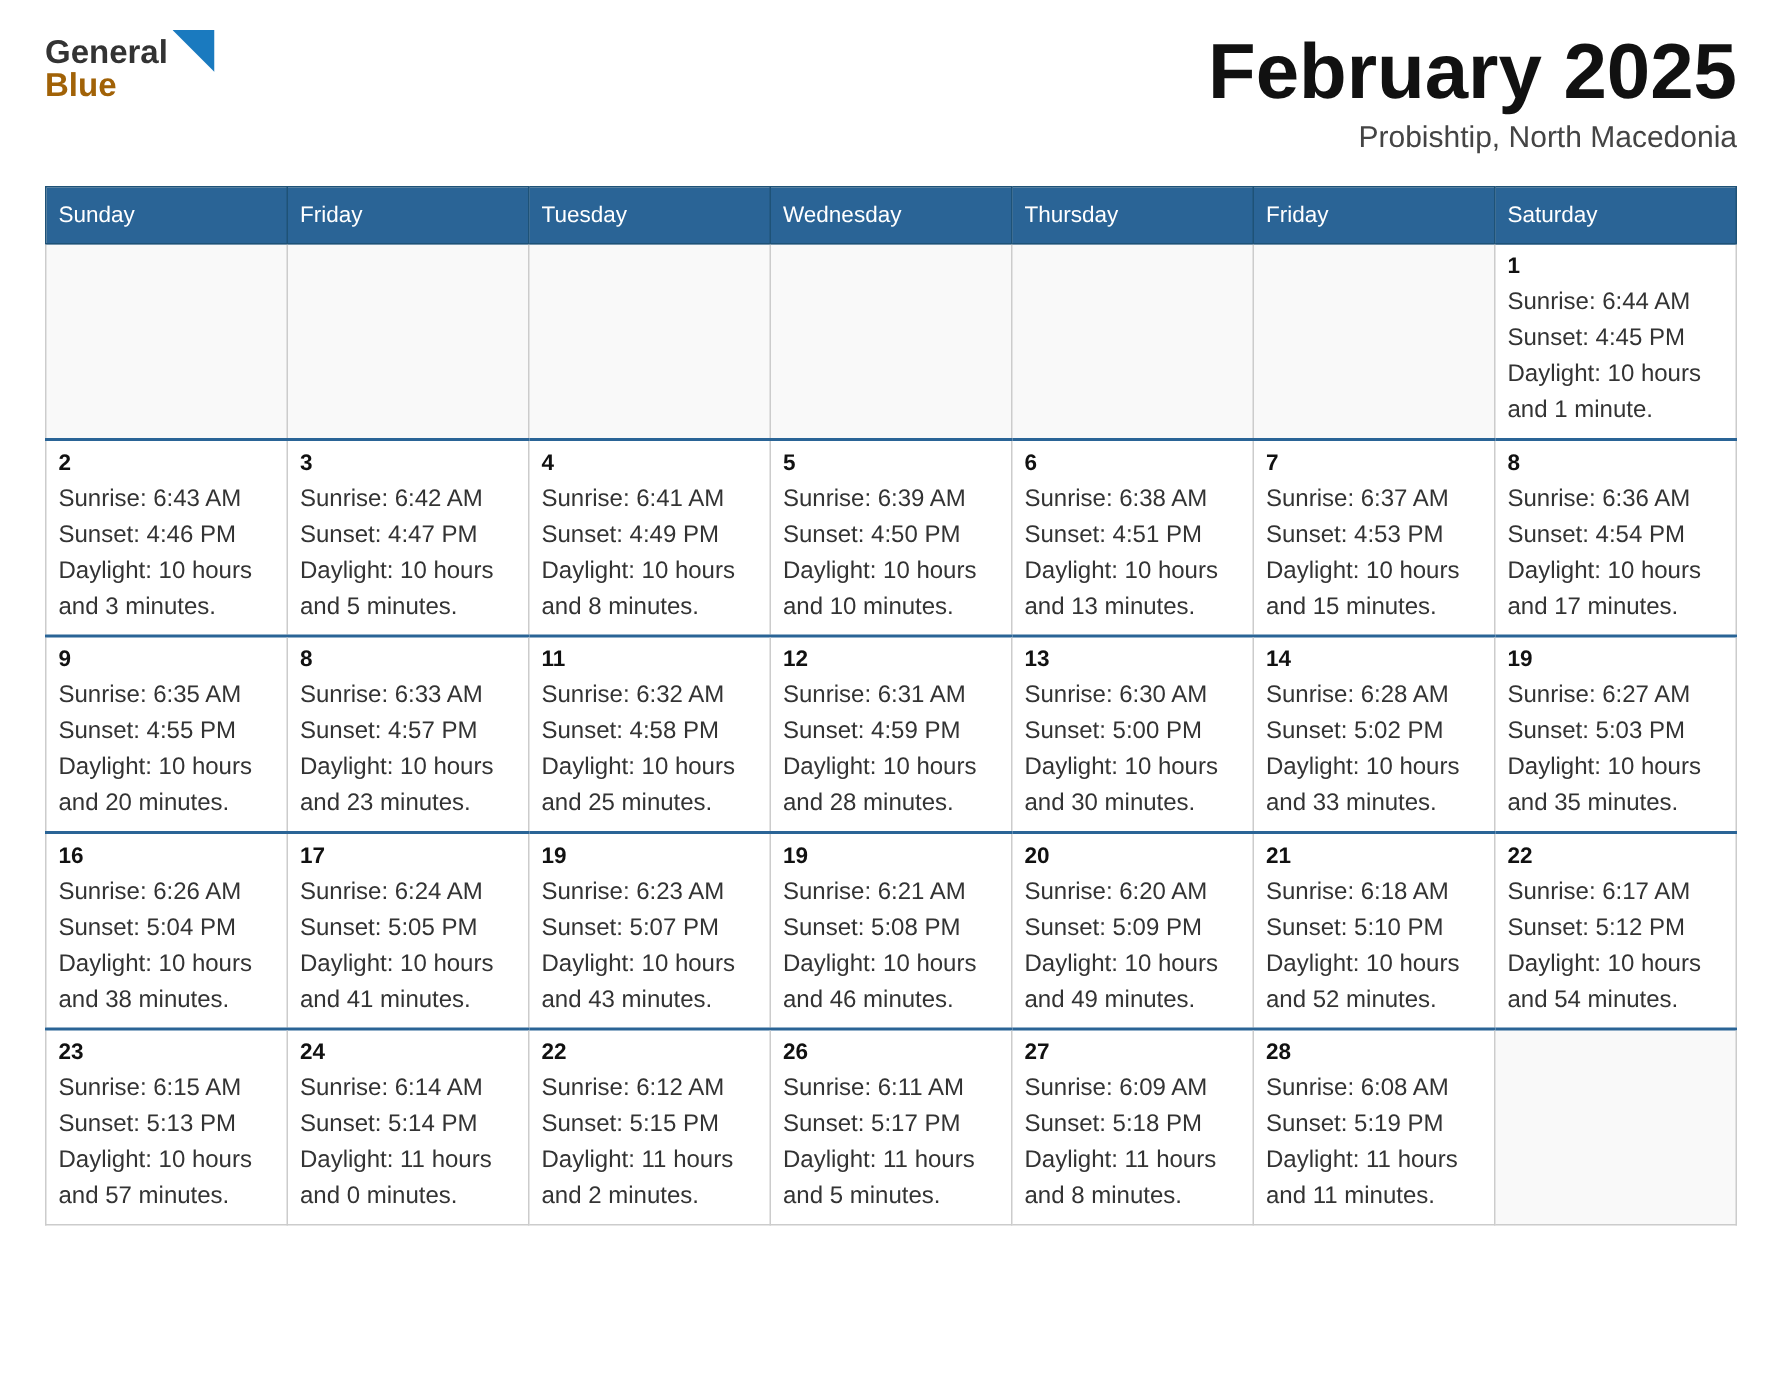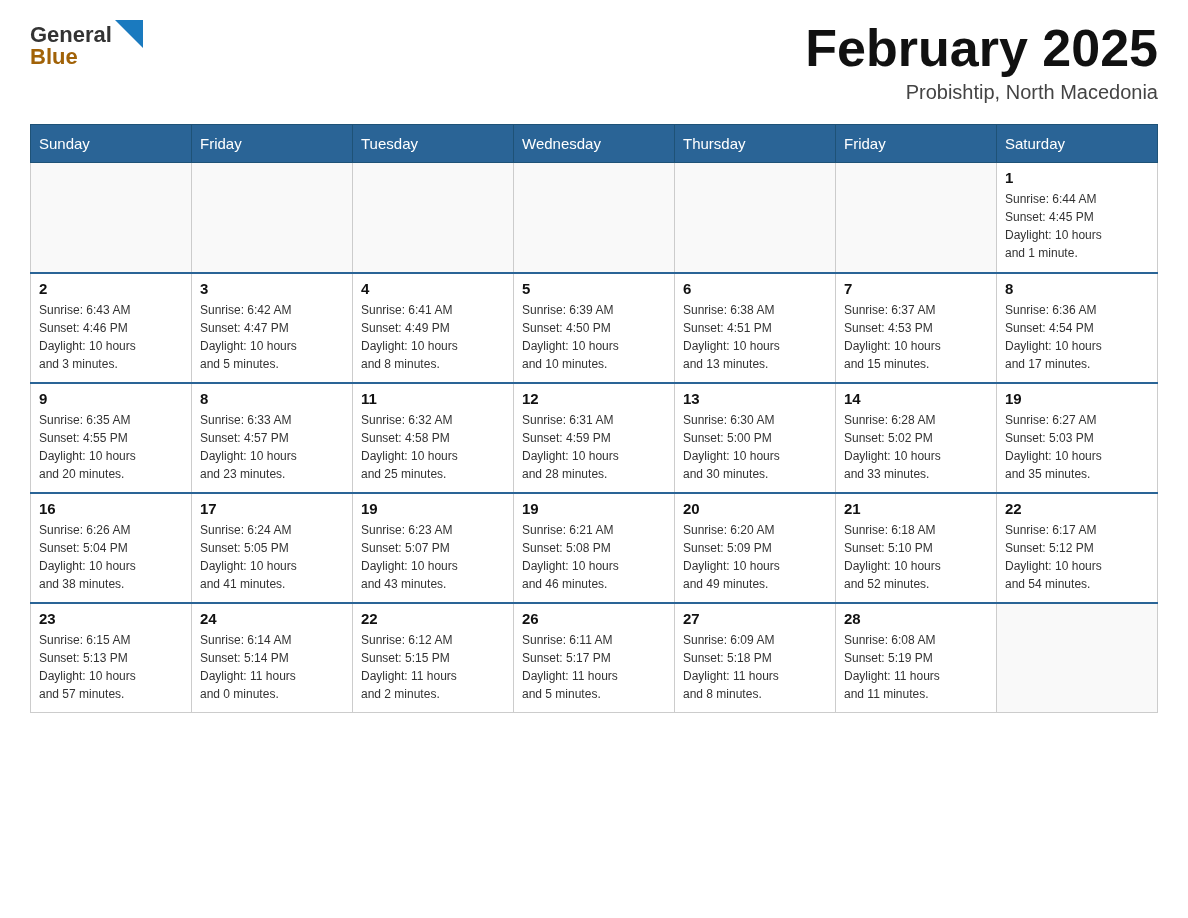--- a/index.html
+++ b/index.html
@@ -69,21 +69,21 @@
       color: #333;
     }
     .day-number {
       font-size: 15px;
       font-weight: bold;
       color: #111;
       display: block;
       margin-bottom: 4px;
     }
     .day-info {
-      font-size: 12px;
+      font-size: 16px;
       color: #333;
       line-height: 1.5;
     }
     .empty-cell {
       background: #f9f9f9;
     }
     .row-border-top td {
       border-top: 2px solid #2a6496;
     }
   </style>

